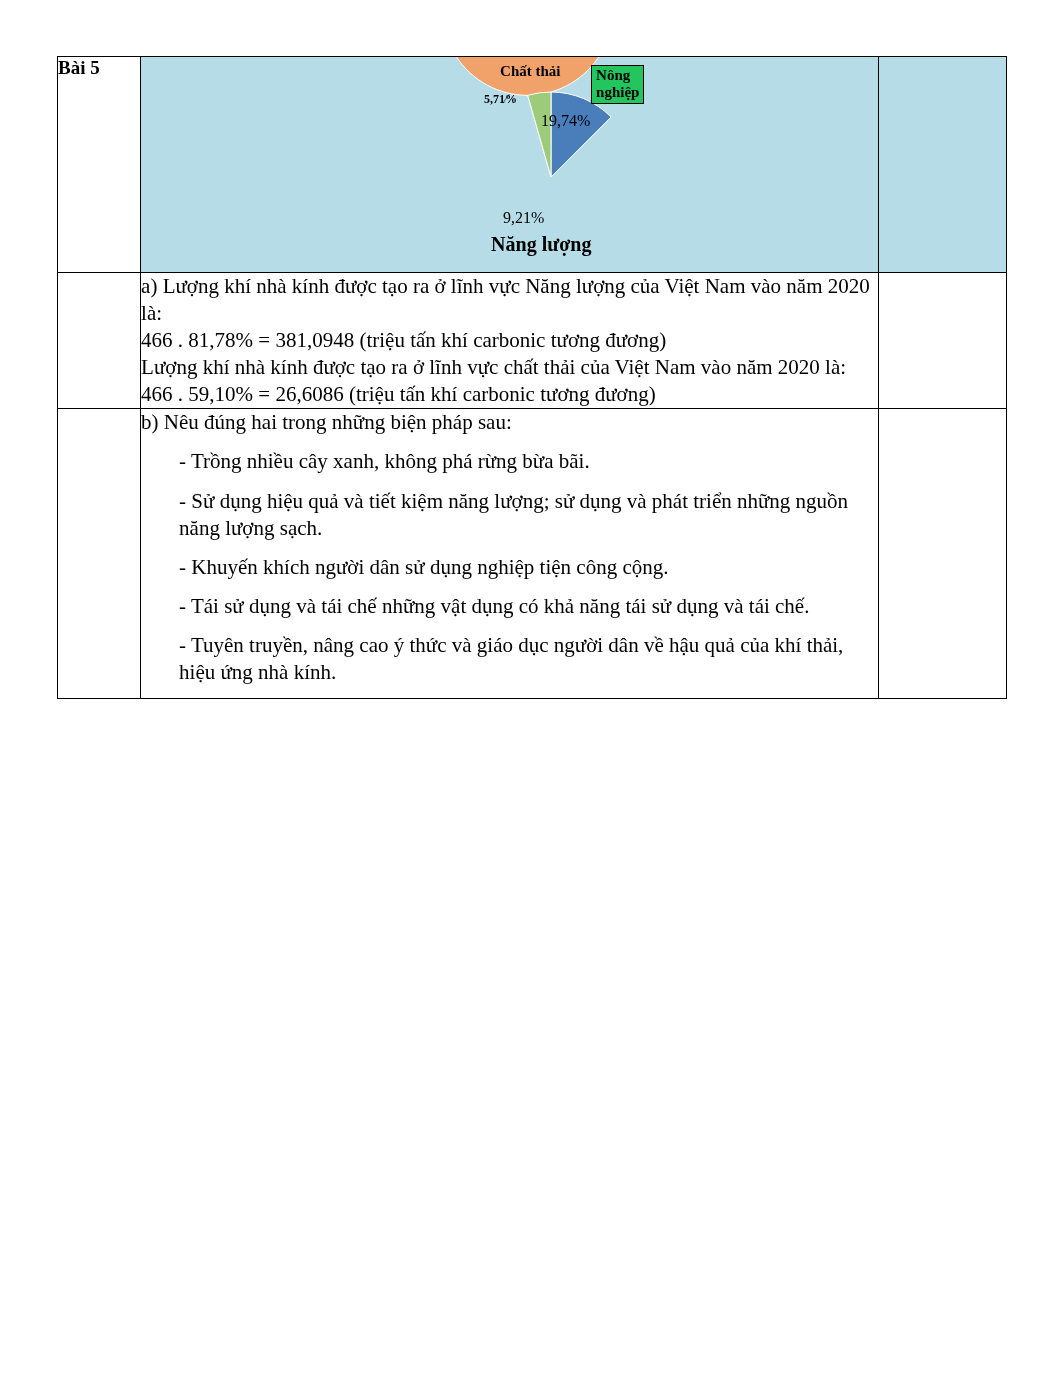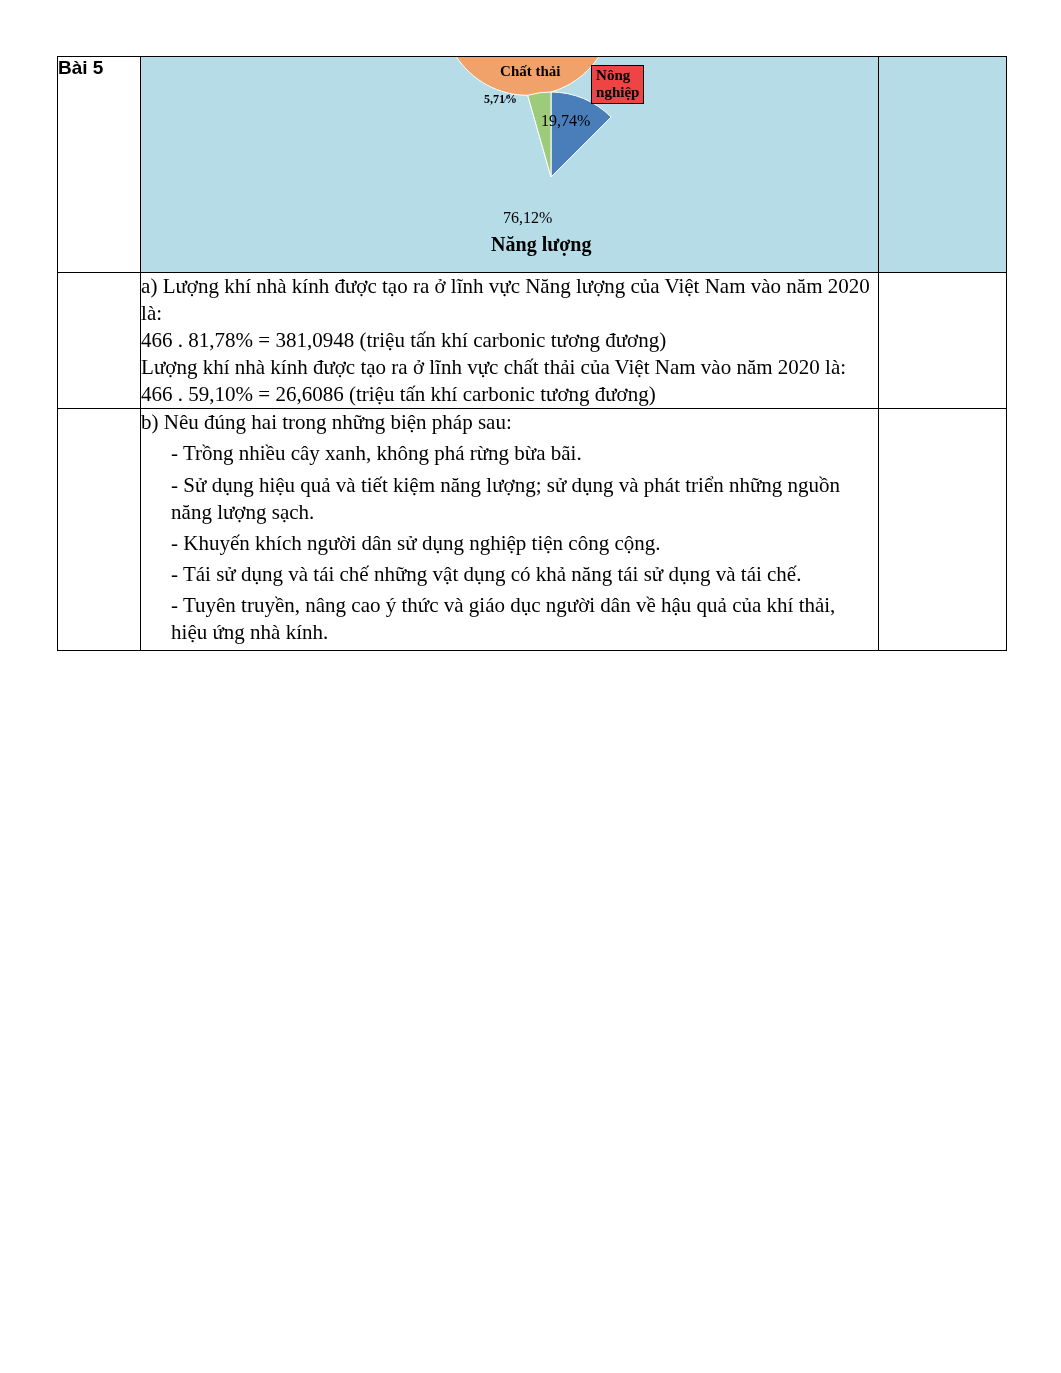--- a/index.html
+++ b/index.html
@@ -35,21 +35,21 @@
     padding: 0;
   }
   .col-label { width: 83px; }
   .col-main  { width: 737px; }
   .col-score { width: 128px; }
 
   .cell-label {
     font-weight: bold;
     font-size: 19px;
     padding: 6px 0 0 8px;
-    font-family: Liberation Sans, sans-serif;
+    font-family: Liberation Serif, serif;
     margin-top: 8px;
   }
   .cell-chart {
     background: #b6dce8;
     height: 215px;
     position: relative;
     padding: 0;
   }
   .cell-score {
     background: #b6dce8;
@@ -95,21 +95,21 @@
   }
   .lbl-nongnghiep {
     left: 150px;
     top: 8px;
     font-size: 15px;
     font-weight: bold;
     line-height: 1.12;
     text-align: left;
     border: 1px solid #000000;
     padding: 1px 4px 2px 4px;
-    background: #ef4444;
+    background: #22c55e;
   }
   .lbl-nongnghiep-val {
     left: 100px;
     top: 55px;
     font-size: 16px;
   }
   .lbl-nangluong-val {
     left: 62px;
     top: 152px;
     font-size: 16px;
@@ -129,21 +129,21 @@
   .het {
     position: absolute;
     left: 57px;
     top: 721px;
     width: 950px;
     text-align: center;
     font-size: 19px;
   }
   .het b { font-weight: bold; }
   p.ln { margin: 0; }
-  p.ind { margin: 4px; padding-left: 26px; }
+  p.ind { margin: 12px; padding-left: 26px; }
 </style>
 </head>
 <body>
 
 <div class="page">
 
   <table class="doc-table">
     <colgroup>
       <col class="col-label">
       <col class="col-main">
@@ -165,21 +165,21 @@
 
               <path d="M 110 120 L 86.7 38.3 A 85 85 0 0 1 110 35 Z" fill="#9ccc7a" stroke="#ffffff" stroke-width="1"></path>
             </svg>
             <div class="lbl lbl-chatthai">Chất thải</div>
             <div class="lbl lbl-chatthai-val">5,71%</div>
             <div class="lbl lbl-nongnghiep">
               <span>Nông</span><br>
               <span>nghiệp</span>
             </div>
             <div class="lbl lbl-nongnghiep-val">19,74%</div>
-            <div class="lbl lbl-nangluong-val">76,12%</div>
+            <div class="lbl lbl-nangluong-val">9,21%</div>
             <div class="lbl lbl-nangluong">Năng lượng</div>
           </div>
         </td>
         <td class="cell-score"></td>
       </tr>
 
       <tr>
         <td></td>
         <td class="cell-text cell-text-plain">
           <p class="ln">a) Lượng khí nhà kính được tạo ra ở lĩnh vực Năng lượng của Việt Nam vào năm 2020 là:</p>

